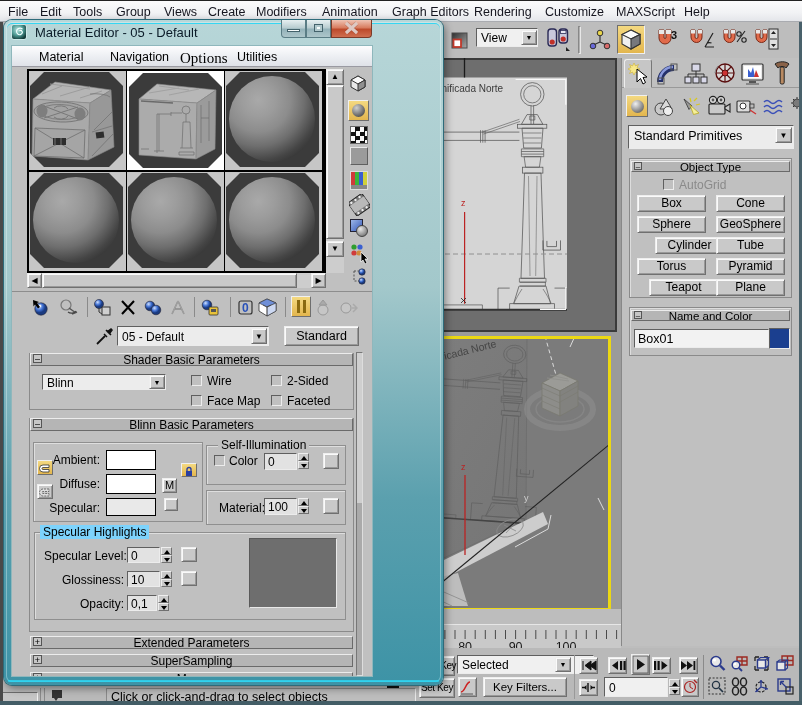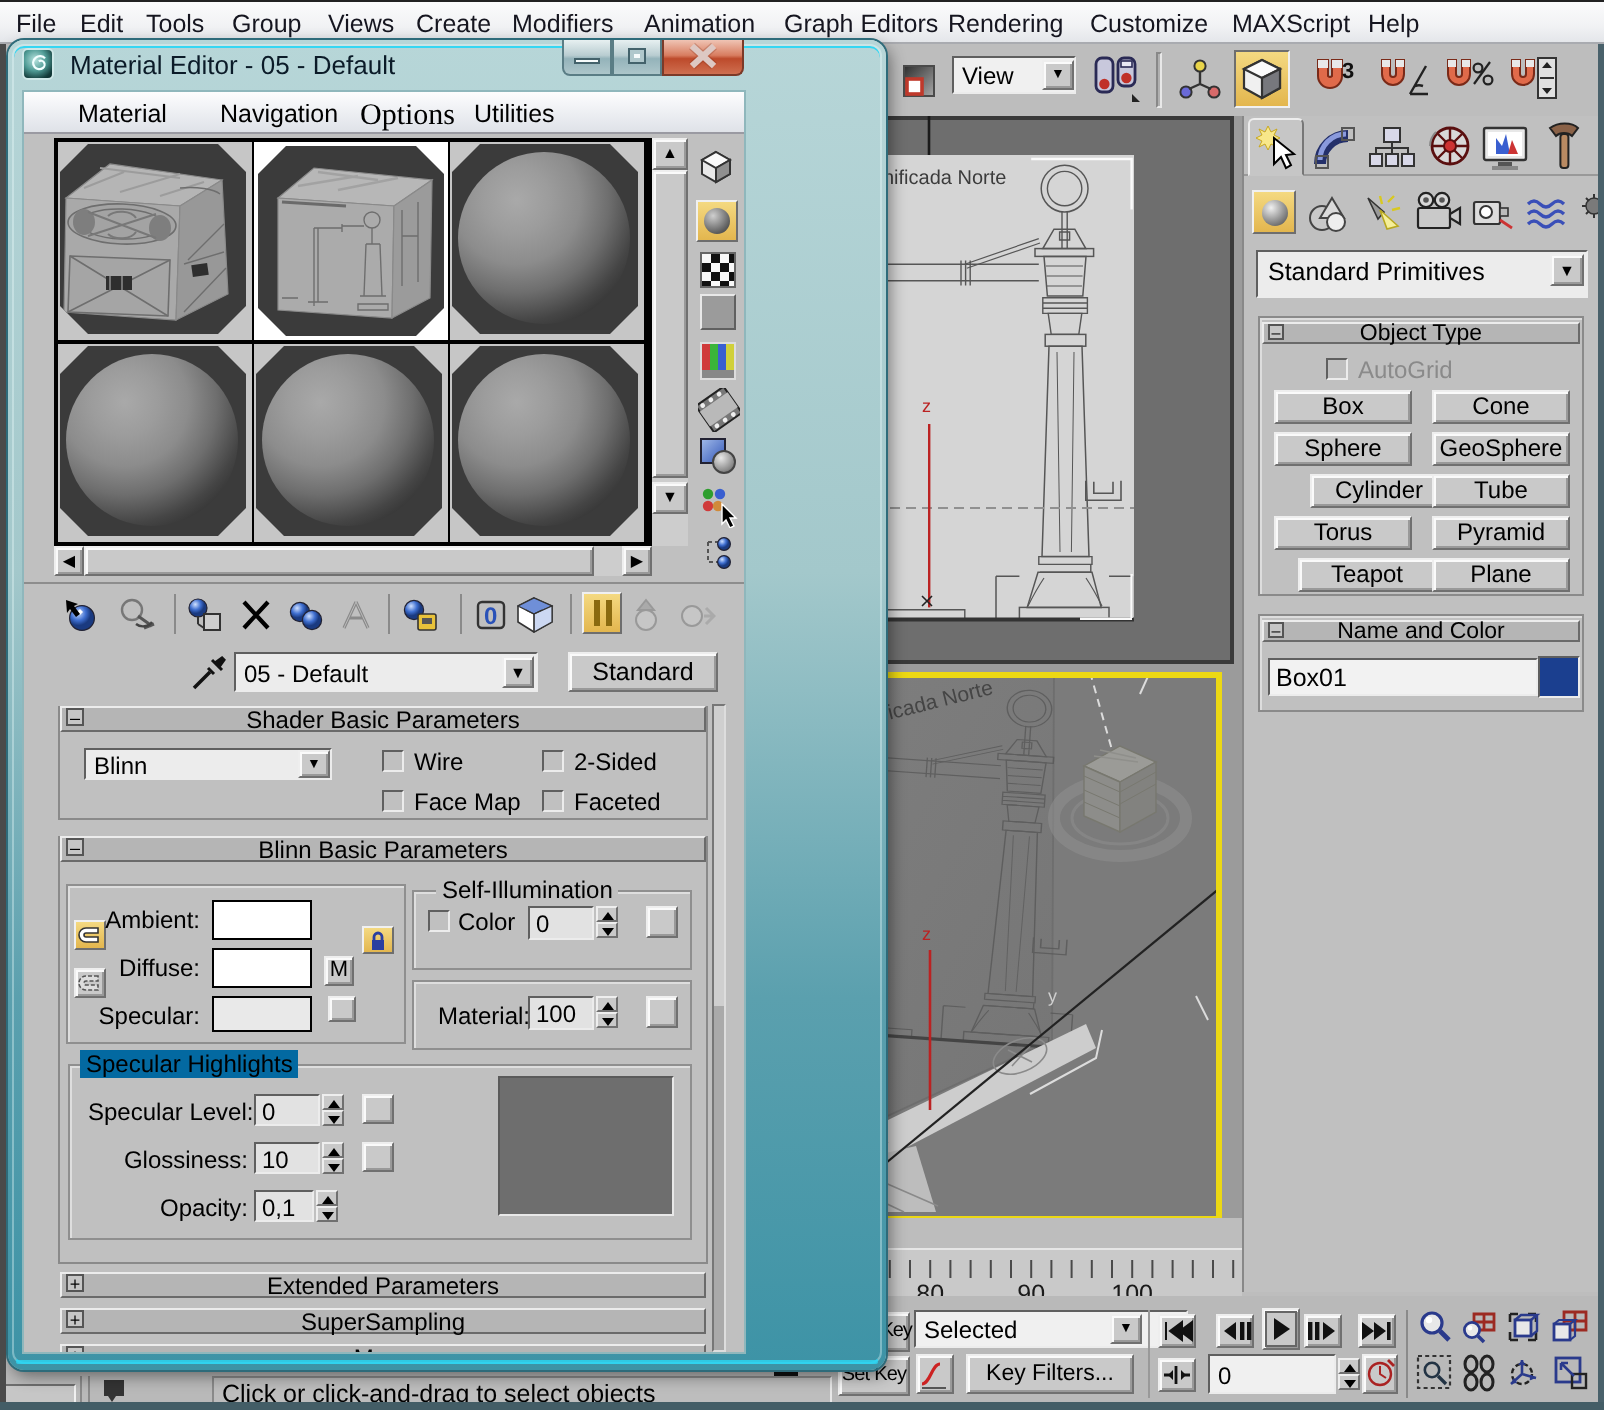--- a/index.html
+++ b/index.html
@@ -782,21 +782,21 @@
               <i></i>
             </div>
             <div class="d">
               <i></i>
             </div>
           </div>
       <div class="abs btn" style="left:311px;top:452px;width:16px;height:16px;"></div>
     </div>
     <div id="shgroup">
       <div class="abs" style="left:22px;top:486px;width:312px;height:88px;border:1px solid #8f8f8f;box-shadow:inset 1px 1px 0 #dedede;"></div>
-      <div class="abs lbl" style="left:28px;top:479px;background:#0369a1;padding:0 3px;">Specular Highlights</div>
+      <div class="abs lbl" style="left:28px;top:479px;background:#7dd3fc;padding:0 3px;">Specular Highlights</div>
       <div class="abs lbl" style="left:32px;top:503px;width:80px;text-align:right;">Specular Level:</div>
       <div class="fld abs" style="left:115px;top:501px;width:33px;height:16px;">
             <span class="abs lbl" style="left:3px;top:1px;">0</span>
           </div>
       <div class="spin" style="left:149px;top:501px;">
             <div class="u">
               <i></i>
             </div>
             <div class="d">
               <i></i>

